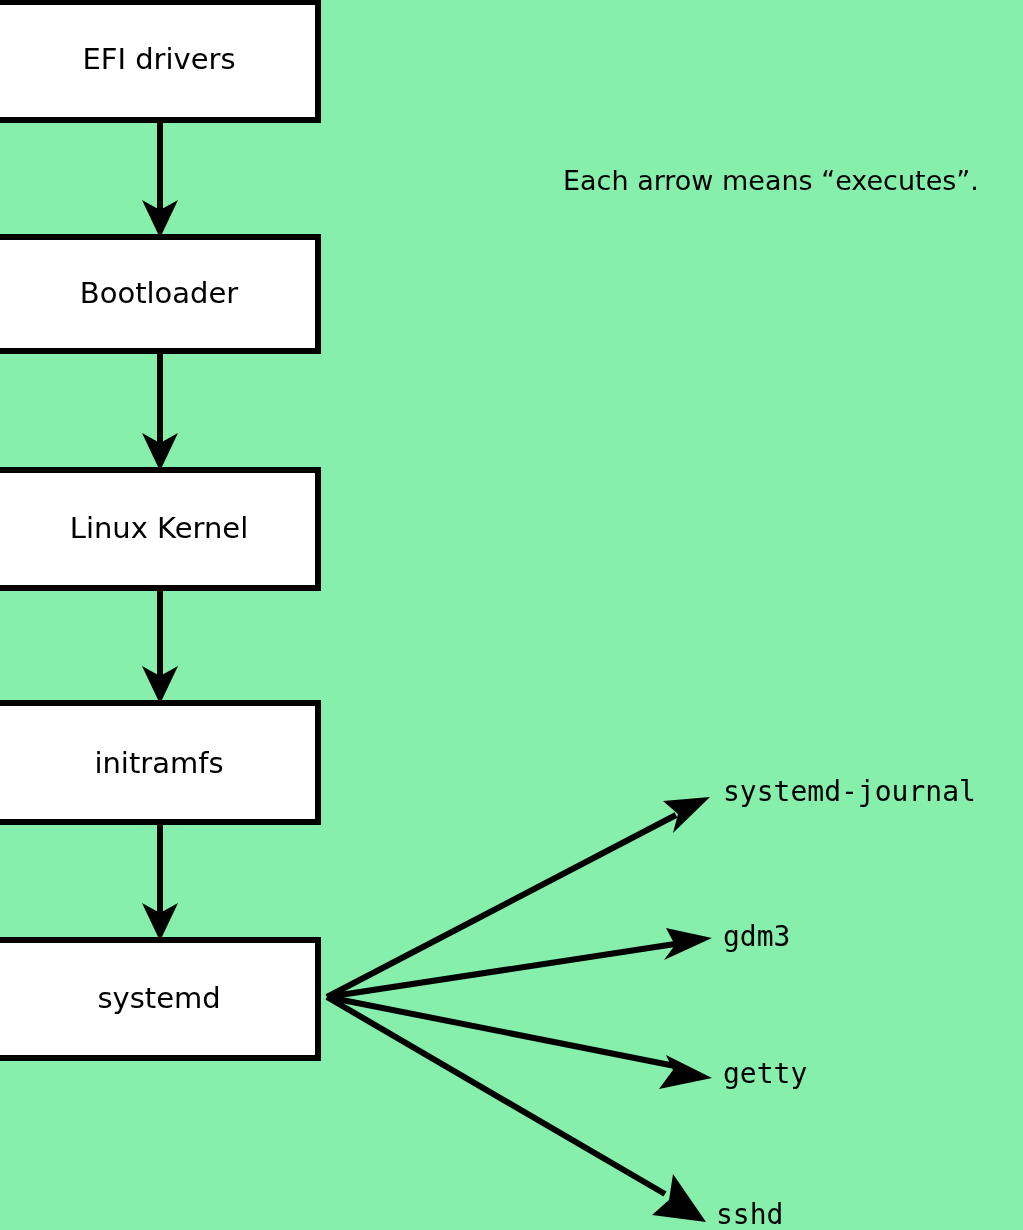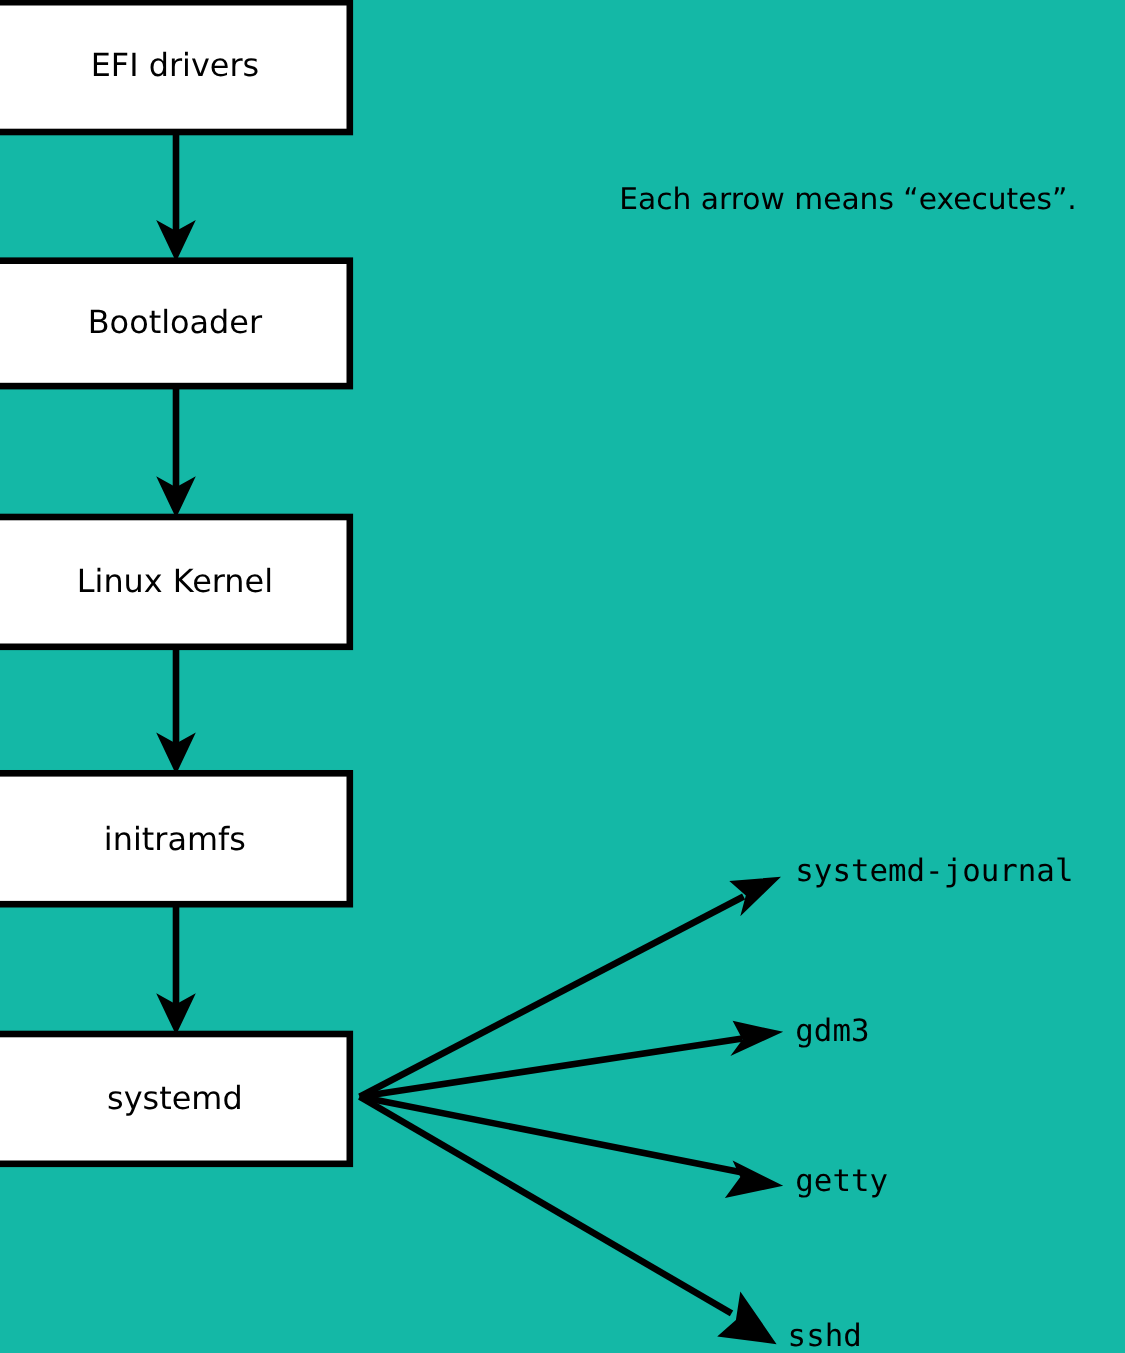--- a/index.html
+++ b/index.html
@@ -8,21 +8,21 @@
     padding: 0;
     background: #ffffff;
   }
   body {
     font-family: "DejaVu Sans", sans-serif;
   }
   #canvas {
     position: relative;
     width: 1023px;
     height: 1230px;
-    background: #14b8a6;
+    background: #86efac;
     overflow: hidden;
   }
   #diagram-svg {
     position: absolute;
     left: 0;
     top: 0;
     width: 1023px;
     height: 1230px;
   }
   .box-rect {

